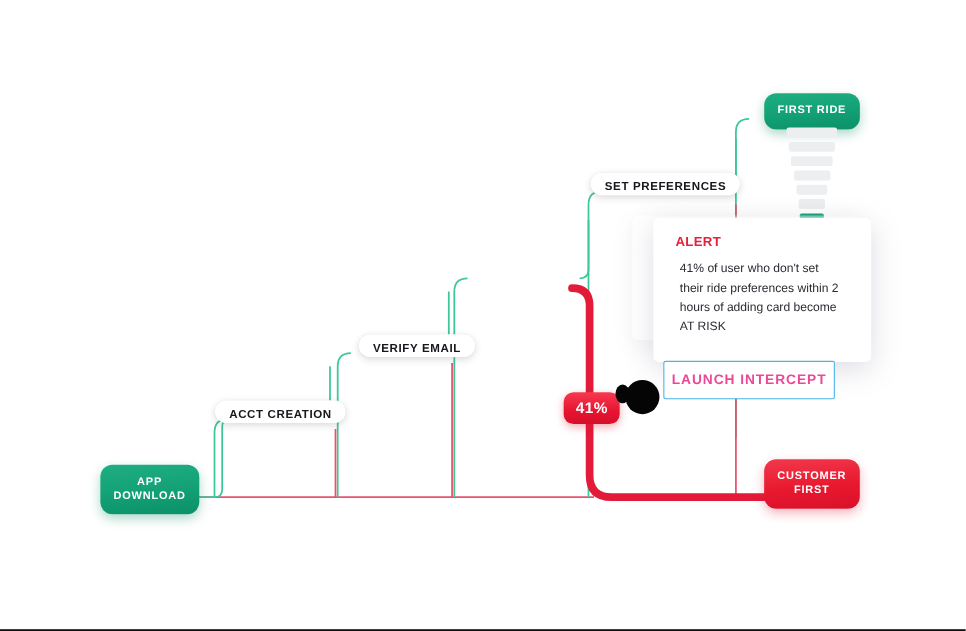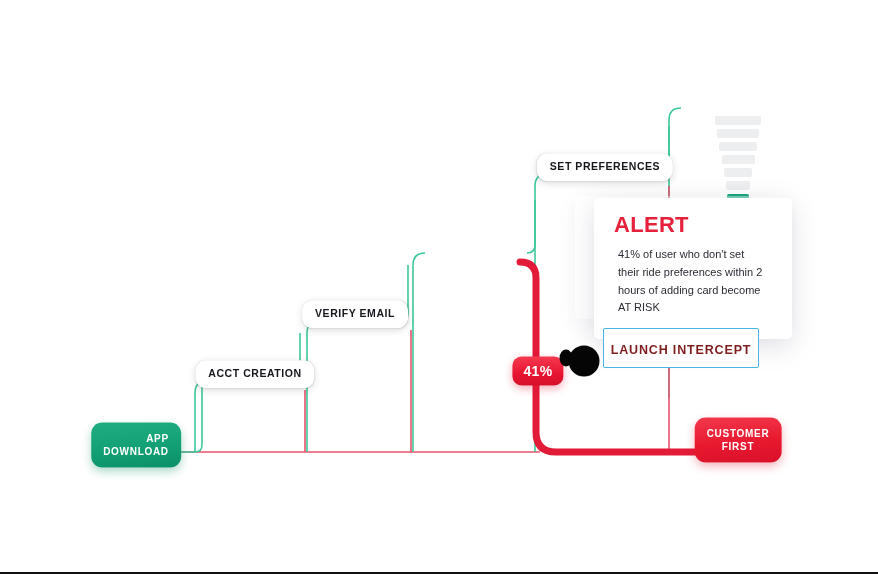--- a/index.html
+++ b/index.html
@@ -33,21 +33,21 @@
   .step-chip {
     position: absolute;
     background: #ffffff;
     border-radius: 11px;
     box-shadow: 0 2px 7px rgba(40,40,60,0.17), 0 0 1px rgba(0,0,0,0.10);
     color: #16161c;
     font-size: 10.5px;
     font-weight: bold;
     letter-spacing: 0.55px;
     line-height: 1;
-    padding: 8px 13px 9px 13px;
+    padding: 8px 13px 2px 13px;
     white-space: nowrap;
     transform: translate(-50%, -50%);
   }
 
   
   .pill {
     position: absolute;
     border-radius: 11px;
     color: #ffffff;
     font-size: 10px;
@@ -120,45 +120,45 @@
     box-shadow: 0 6px 22px rgba(120,120,140,0.20);
   }
   #alert-main {
     left: 594px;
     top: 198px;
     width: 198px;
     box-shadow: 0 7px 26px rgba(110,110,135,0.22);
   }
   .alert-title {
     color: #e5213c;
-    font-size: 22px;
+    font-size: 12px;
     font-weight: bold;
     letter-spacing: 0.3px;
     margin: 0 0 10px 0;
     line-height: 1;
   }
   .alert-body {
     color: #2b2b33;
     font-size: 11px;
     line-height: 1.62;
     margin: 4px;
   }
 
   
   #launch-intercept {
     position: absolute;
     left: 603px;
     top: 328px;
     width: 156px;
-    padding: 14px 0 10px 0;
+    padding: 9px 0 10px 0;
     text-align: center;
     background: #ffffff;
     border: 1.6px solid #4ab4e8;
     border-radius: 2px;
-    color: #7f1d1d;
+    color: #ec4899;
     font-size: 12.5px;
     font-weight: bold;
     letter-spacing: 0.85px;
     cursor: pointer;
     box-sizing: border-box;
   }
 
   
   #cursor-dot {
     position: absolute;
@@ -202,32 +202,35 @@
     <path d="M 527 253 Q 535 253 535 245 L 535 200" stroke="#3ec79a" stroke-width="1.6" fill="none"></path>
     <path d="M 660 174 Q 669 174 669 166 L 669 126" stroke="#3ec79a" stroke-width="1.6" fill="none"></path>
 
     <path d="M 305 390 L 305 452" stroke="#e8526d" stroke-width="1.6" fill="none"></path>
     <path d="M 411 330 L 411 452" stroke="#e8526d" stroke-width="1.6" fill="none"></path>
     <path d="M 669 186 L 669 452" stroke="#e8526d" stroke-width="1.6" fill="none"></path>
 
     <path d="M 520 262 Q 536 262 536 278 L 536 432 Q 536 452 556 452 L 716 452" stroke="#e11b38" stroke-width="7" fill="none" stroke-linecap="round"></path>
   </svg>
 
-  <div class="pill pill-green" style="left:136px; top:445px;text-align:right;">
+  <div class="pill pill-green" style="left:136px; top:445px;">
     <div>APP</div>
     <div>DOWNLOAD</div>
   </div>
 
   <div class="step-chip" style="left:255px; top:374px;">ACCT CREATION</div>
 
-  <div class="step-chip" style="left:355px; top:314px;">VERIFY EMAIL</div>
+  <div class="step-chip" style="left:379px; top:314px;">VERIFY EMAIL</div>
 
 
   <div class="step-chip" style="left:605px; top:167px;">SET PREFERENCES</div>
 
+  <div class="pill pill-green" style="left:738px; top:101px;">
+    <div>FIRST RIDE</div>
+  </div>
 
   <div id="funnel-bars">
       <div class="fbar" style="width: 46px; height: 9px;"></div>
       <div class="fbar" style="width: 42px; height: 9px;"></div>
       <div class="fbar" style="width: 38px; height: 9px;"></div>
       <div class="fbar" style="width: 33px; height: 9px;"></div>
       <div class="fbar" style="width: 28px; height: 9px;"></div>
       <div class="fbar" style="width: 24px; height: 9px;"></div>
       <div class="fbar last" style="width: 22px; height: 5px;"></div>
     </div>

